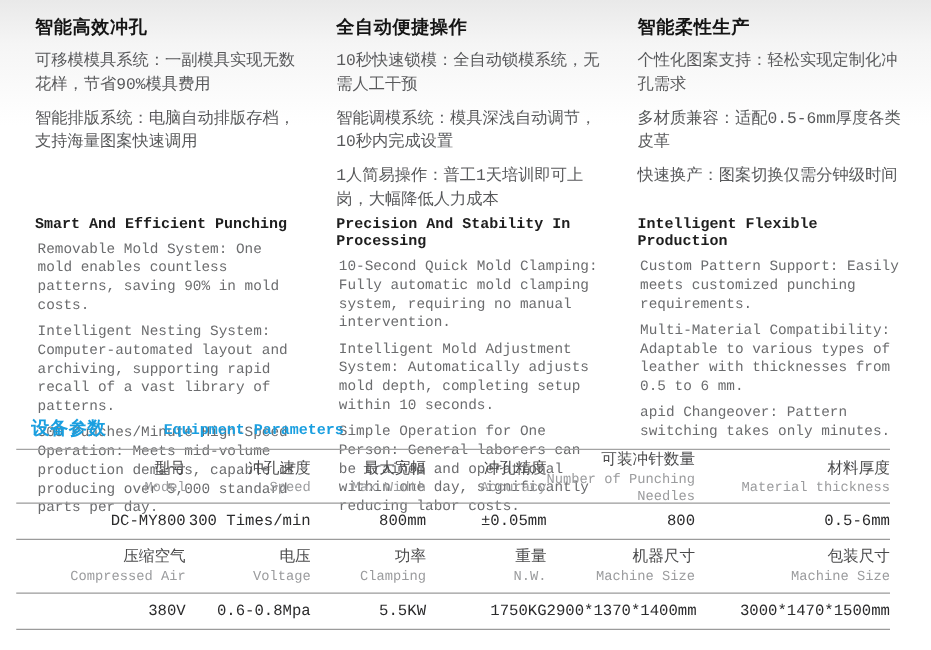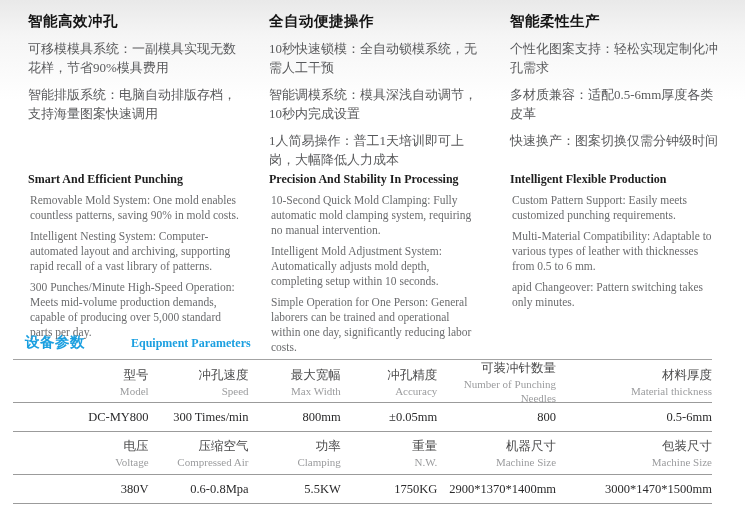--- a/index.html
+++ b/index.html
@@ -1,19 +1,19 @@
 <!DOCTYPE html>
 <html><head>
 <meta charset="utf-8">
 <style>
   html,body { margin:0; padding:0; background:#fff; }
   .page {
     position:relative; width:745px; height:520px; overflow:hidden;
     background:linear-gradient(180deg,#e9e9e9 0px,#f5f5f5 35px,#ffffff 100px);
-    font-family:Liberation Serif, serif;
+    font-family:Liberation Mono, monospace;
     color:#222;
   }
   
   .features {
     position:absolute; top:0; left:28px; width:694px;
     display:grid; grid-template-columns:repeat(3,1fr); column-gap:29px;
   }
   .zh-block { box-sizing:border-box; padding-top:12px; height:160px; }
   .zh-title { font-size:14.5px; font-weight:bold; color:#141414; margin:0 0 3px 0; letter-spacing:0.5px; }
   .zh-item  { font-size:13px; line-height:19px; color:#58595b; margin:8px 0 0 0; }
@@ -129,26 +129,26 @@
       <div>DC-MY800</div>
       <div>300 Times/min</div>
       <div>800mm</div>
       <div>±0.05mm</div>
       <div>800</div>
       <div>0.5-6mm</div>
     </div>
 
     <div class="param-row header-row">
       <div class="h-cell">
+        <div class="h-zh">压缩空气</div>
+        <div class="h-en">Compressed Air</div>
+      </div>
+      <div class="h-cell">
         <div class="h-zh">电压</div>
         <div class="h-en">Voltage</div>
-      </div>
-      <div class="h-cell">
-        <div class="h-zh">压缩空气</div>
-        <div class="h-en">Compressed Air</div>
       </div>
       <div class="h-cell">
         <div class="h-zh">功率</div>
         <div class="h-en">Clamping</div>
       </div>
       <div class="h-cell">
         <div class="h-zh">重量</div>
         <div class="h-en">N.W.</div>
       </div>
       <div class="h-cell">

